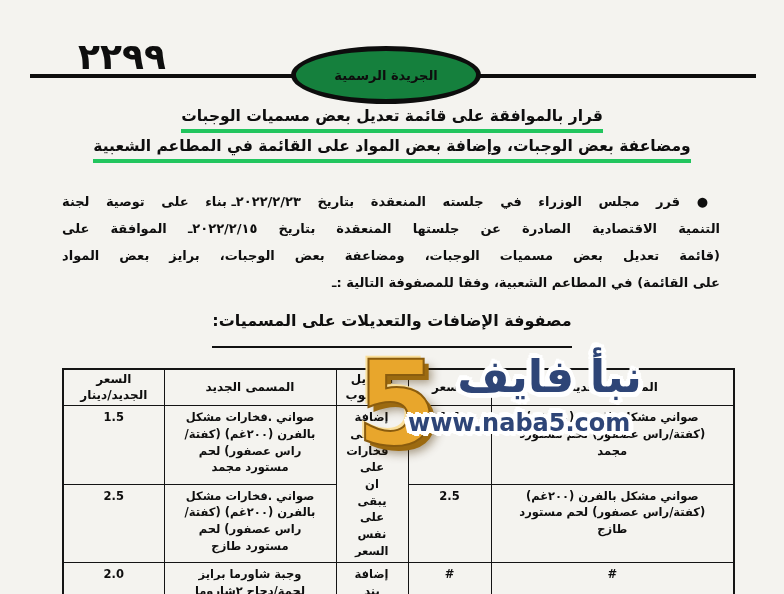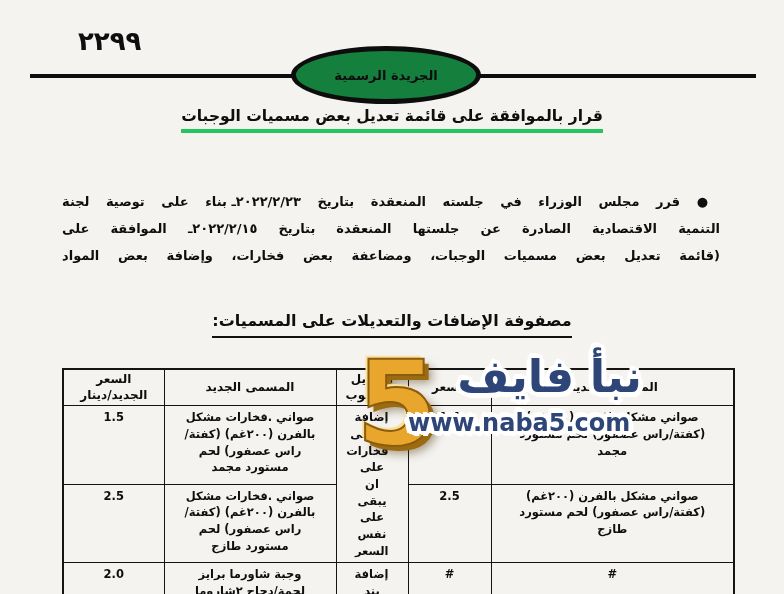--- a/index.html
+++ b/index.html
@@ -5,22 +5,22 @@
   * { margin:0; padding:0; box-sizing:border-box; }
   html,body { background:#e8e7e4; }
   .page {
     position:relative; width:784px; height:594px;
     background:#f4f3ef; overflow:hidden;
     font-family:"DejaVu Sans", sans-serif;
     color:#0e0e0e; direction:rtl;
   }
   
   .page-number {
-    position:absolute; left:78px; top:26px;
-    font-size:26px; font-weight:bold; letter-spacing:2px;
+    position:absolute; left:78px; top:36px;
+    font-size:36px; font-weight:bold; letter-spacing:2px;
     direction:ltr;
   }
   .top-rule {
     position:absolute; left:30px; top:74px; width:726px; height:4px;
     background:#0d0d0d; z-index:1;
   }
   .gazette-ellipse {
     position:absolute; left:291px; top:46px; width:190px; height:58px;
     border:5px solid #0d0d0d; border-radius:50%;
     background:#15803d; z-index:2;
@@ -38,21 +38,21 @@
   .decision {
     position:absolute; left:62px; top:188px; width:658px;
     font-size:13px; font-weight:bold; line-height:27px;
   }
   .decision .line { text-align:justify; text-align-last:justify; }
   .decision .line.last { text-align:right; text-align-last:right; }
   
   .matrix-heading-wrap { position:absolute; left:0; top:311px; width:784px; text-align:center; }
   .matrix-heading {
     display:inline-block; font-size:16px; font-weight:bold;
-    border-bottom:2.5px solid #111; padding-bottom:6px;
+    border-bottom:2.5px solid #111; padding-bottom:16px;
   }
   
   table.matrix {
     position:absolute; left:62px; top:368px; width:671px;
     border-collapse:collapse; border:2.5px solid #141414;
     direction:rtl; table-layout:fixed;
   }
   table.matrix th, table.matrix td {
     border:1.6px solid #141414;
     font-size:11.5px; font-weight:bold; text-align:center;
@@ -96,25 +96,29 @@
 
   <div class="page-number">٢٢٩٩</div>
   <div class="top-rule"></div>
   <div class="gazette-ellipse">
     <span>الجريدة الرسمية</span>
   </div>
 
   <div class="title-wrap t1">
     <span class="title-line">قرار بالموافقة على قائمة تعديل بعض مسميات الوجبات</span>
   </div>
+  <div class="title-wrap t2">
+    <span class="title-line">ومضاعفة بعض الوجبات، وإضافة بعض المواد على القائمة في المطاعم الشعبية</span>
+  </div>
 
   <div class="decision">
     <div class="line">● قرر مجلس الوزراء في جلسته المنعقدة بتاريخ ٢٠٢٢/٢/٢٣ـ بناء على توصية لجنة</div>
     <div class="line">التنمية الاقتصادية الصادرة عن جلستها المنعقدة بتاريخ ٢٠٢٢/٢/١٥ـ الموافقة على</div>
-    <div class="line">(قائمة تعديل بعض مسميات الوجبات، ومضاعفة بعض فخارات، وإضافة بعض المواد</div>
+    <div class="line">(قائمة تعديل بعض مسميات الوجبات، ومضاعفة بعض الوجبات، برايز بعض المواد</div>
+    <div class="line last">على القائمة) في المطاعم الشعبية، وفقا للمصفوفة التالية :ـ</div>
   </div>
 
   <div class="matrix-heading-wrap">
     <span class="matrix-heading">مصفوفة الإضافات والتعديلات على المسميات:</span>
   </div>
 
   <table class="matrix">
     <colgroup>
       <col style="width:243px">
       <col style="width:83px">

